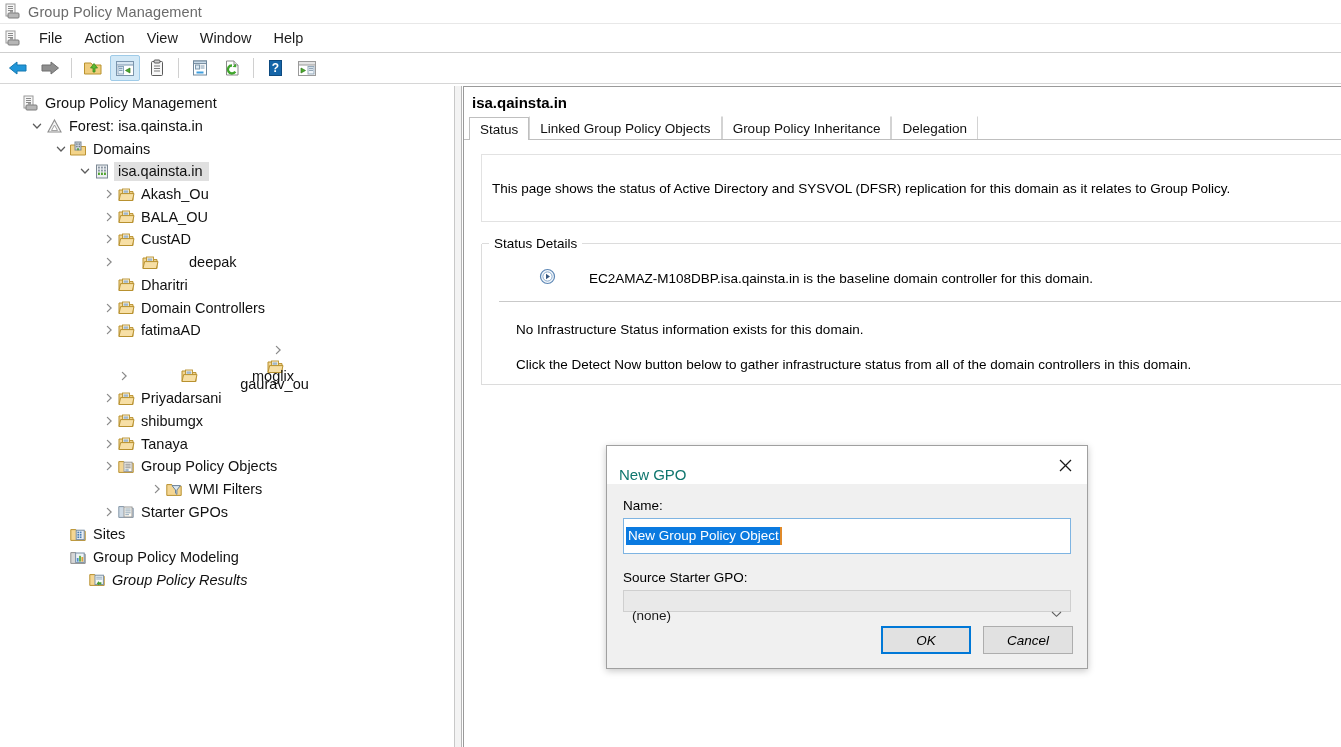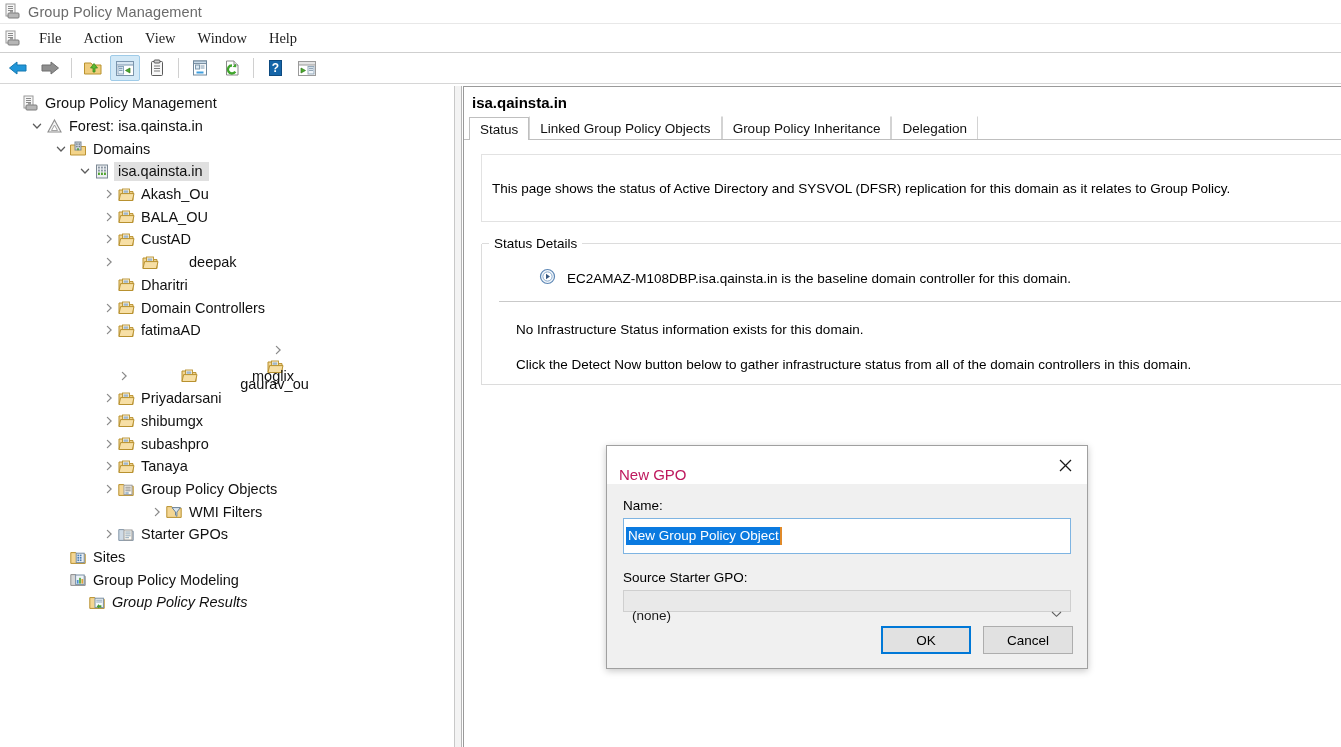--- a/index.html
+++ b/index.html
@@ -29,21 +29,20 @@
   }
 
   
   #menubar {
     height: 29px;
     background: #ffffff;
     display: flex;
     align-items: center;
     padding-left: 4px;
     border-bottom: 1px solid #cfcfcf;
-    font-family: Liberation Serif, serif;
   }
   #menubar .menu-item {
     font-size: 14.5px;
     color: #1d1d1d;
     padding: 3px 11px;
     cursor: default;
     white-space: nowrap;
   }
 
   
@@ -226,21 +225,21 @@
   #status-group .legend-right {
     flex: 1; height: 1px; background: #dcdcdc;
   }
 
   .status-row {
     display: flex;
     align-items: center;
     padding: 24px 0 12px 57px;
   }
   .status-row .st-icon { margin-right: 11px; flex: 0 0 17px; }
-  .status-row .st-text { font-size: 13.5px; color: #000; }
+  .status-row .st-text { font-size: 13.5px; color: #000; margin-left: 22px; }
 
   .hrline {
     height: 1px;
     background: #c9c9c9;
     margin: 0 0 0 17px;
     width: 1000px;
   }
   .para {
     font-size: 13.5px;
     color: #000;
@@ -265,21 +264,21 @@
   #dlg-title {
     height: 38px;
     background: #ffffff;
     display: flex;
     align-items: center;
     justify-content: space-between;
     padding-left: 12px;
   }
   #dlg-title .dlg-caption {
     font-size: 15px;
-    color: #be185d;
+    color: #0f766e;
     margin-top: 19px;
   }
   #dlg-close {
     width: 44px; height: 37px;
     display: flex; align-items: center; justify-content: center;
     cursor: default;
   }
   #dlg-body { padding: 14px 16px 0 16px; }
   .dlg-label {
     font-size: 13.5px;
@@ -324,20 +323,21 @@
     gap: 12px;
   }
   .dlg-btn {
     width: 90px; height: 28px;
     background: #e1e1e1;
     border: 1px solid #adadad;
     font-size: 13.5px;
     color: #000;
     display: flex; align-items: center; justify-content: center;
     cursor: default;
+    font-style: italic;
   }
   .dlg-btn.default {
     border: 2px solid #0078d7;
     background: #e1e1e1;
   }
 </style>
 </head>
 <body>
 
 <div id="titlebar">
@@ -733,38 +733,20 @@
         <span class="ticon">
           <svg width="18" height="17" viewBox="0 0 18 17">
             <path d="M2 4 L7 4 L8.2 5.6 L16 5.6 L16 14.5 L2 14.5 Z" fill="#f4d693" stroke="#b8912f"></path>
             <rect x="5.5" y="3" width="7" height="8.6" fill="#fbf0d4" stroke="#b8912f" stroke-width="0.9"></rect>
             <rect x="6.6" y="4.4" width="4.6" height="2.4" fill="#9fb7cd"></rect>
             <line x1="6.6" y1="8" x2="11.2" y2="8" stroke="#a98d3f"></line>
             <line x1="6.6" y1="9.6" x2="11.2" y2="9.6" stroke="#a98d3f"></line>
             <path d="M2 14.5 L3.6 7.6 L17 7.6 L15.4 14.5 Z" fill="#f7dfa5" stroke="#b8912f"></path>
           </svg>
         </span>
-        <span class="tlabel">subashpro</span>
-      </div>
-      <div class="tnode" style="padding-left: 101px;">
-        <span class="twist">
-          <svg width="10" height="10" viewBox="0 0 10 10">
-            <path d="M3.4 1.4 L7.1 5 L3.4 8.6" fill="none" stroke="#8a8a8a" stroke-width="1.25" stroke-linecap="round"></path>
-          </svg>
-        </span>
-        <span class="ticon">
-          <svg width="18" height="17" viewBox="0 0 18 17">
-            <path d="M2 4 L7 4 L8.2 5.6 L16 5.6 L16 14.5 L2 14.5 Z" fill="#f4d693" stroke="#b8912f"></path>
-            <rect x="5.5" y="3" width="7" height="8.6" fill="#fbf0d4" stroke="#b8912f" stroke-width="0.9"></rect>
-            <rect x="6.6" y="4.4" width="4.6" height="2.4" fill="#9fb7cd"></rect>
-            <line x1="6.6" y1="8" x2="11.2" y2="8" stroke="#a98d3f"></line>
-            <line x1="6.6" y1="9.6" x2="11.2" y2="9.6" stroke="#a98d3f"></line>
-            <path d="M2 14.5 L3.6 7.6 L17 7.6 L15.4 14.5 Z" fill="#f7dfa5" stroke="#b8912f"></path>
-          </svg>
-        </span>
         <span class="tlabel">Tanaya</span>
       </div>
       <div class="tnode" style="padding-left: 101px;">
         <span class="twist">
           <svg width="10" height="10" viewBox="0 0 10 10">
             <path d="M3.4 1.4 L7.1 5 L3.4 8.6" fill="none" stroke="#8a8a8a" stroke-width="1.25" stroke-linecap="round"></path>
           </svg>
         </span>
         <span class="ticon">
           <svg width="18" height="17" viewBox="0 0 18 17">

